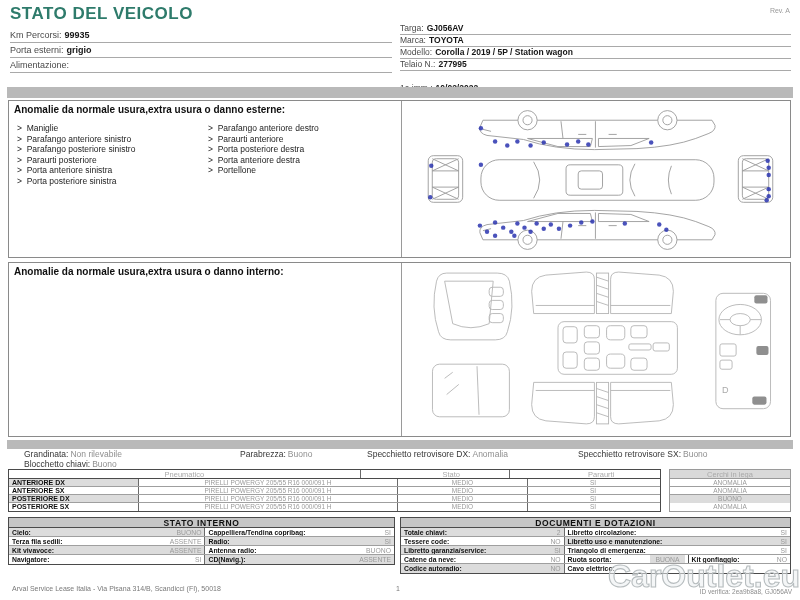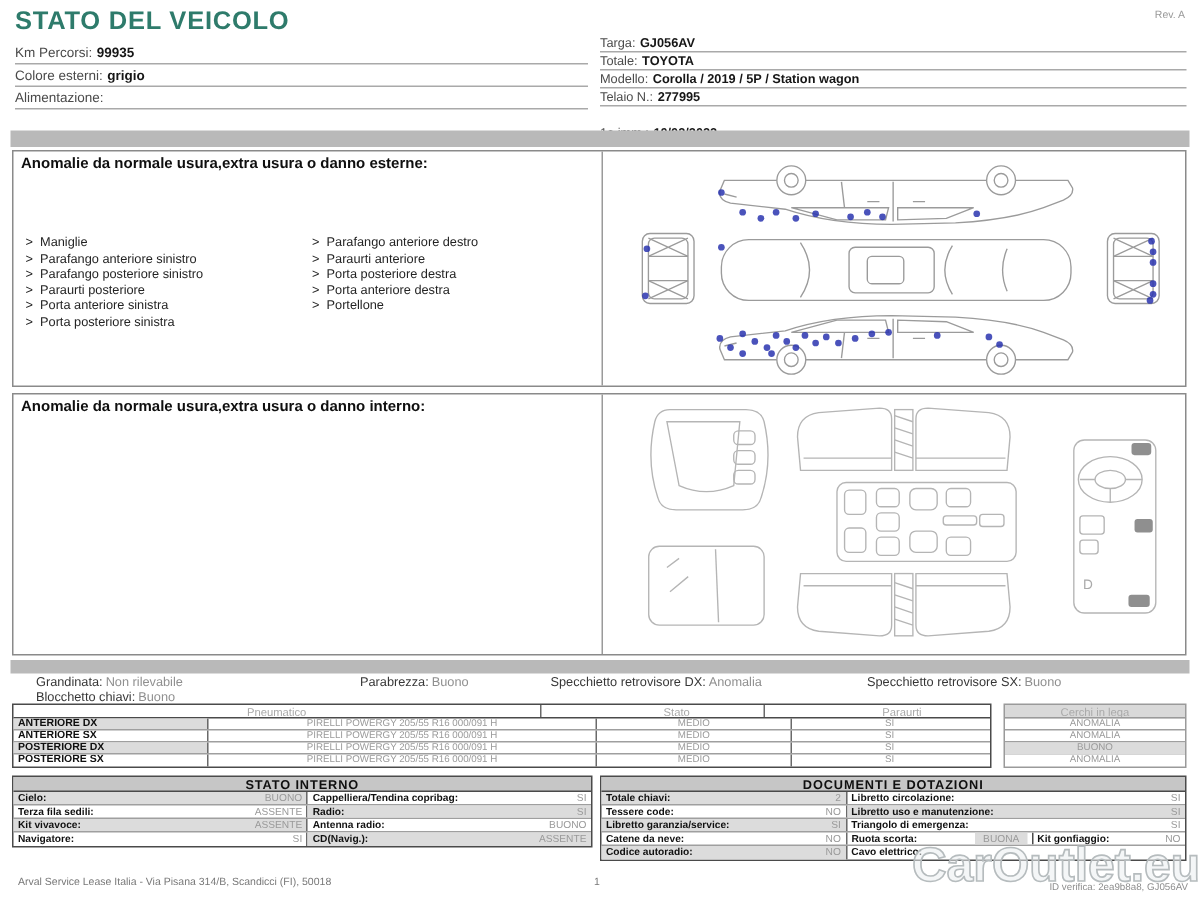--- a/index.html
+++ b/index.html
@@ -25,21 +25,21 @@
   .band { position:absolute; left:7px; width:786px; background:#b9b9b9; }
   .band1 { top:87px;  height:11px; }
   .band2 { top:440px; height:9px;  }
   
   .box { position:absolute; left:8px; width:783px; border:1px solid #8a8a8a; background:#fff; }
   .box-ext { top:100px; height:158px; }
   .box-int { top:262px; height:175px; }
   .box-title { position:absolute; left:5px; top:3px; font-size:10px; font-weight:bold; color:#0f0f0f; }
   .vdiv { position:absolute; left:392px; top:0; bottom:0; width:1px; background:#9a9a9a; }
   .dmg-list { position:absolute; left:8px; top:22px; display:flex; width:382px; }
-  .dmg-col  { width:192px;margin-top:33px; }
+  .dmg-col  { width:192px; }
   .dmg-item { font-size:8.5px; color:#232323; line-height:10.5px; white-space:nowrap; }
   .dmg-item::before { content:">\00a0\00a0"; color:#232323; }
   .ext-svg { position:absolute; left:404px; top:2px; width:376px; height:152px; }
   .int-svg { position:absolute; left:404px; top:4px; width:376px; height:167px; }
   
   .status-item { position:absolute; font-size:8.5px; white-space:nowrap; }
   .sl { font-weight:normal; color:#363636;margin-left:12px; }
   .sv { color:#8f8f8f; margin-left:2px; }
   .st0 { left:12px;  top:449px; }
   .st1 { left:228px; top:449px; }
@@ -98,33 +98,33 @@
 <div class="page">
 
   <div class="title">STATO DEL VEICOLO</div>
   <div class="rev">Rev. A</div>
 
   <div class="fields fields-left">
     <div class="frow">
       <span class="flabel">Km Percorsi:</span><span class="fvalue">99935</span>
     </div>
     <div class="frow">
-      <span class="flabel">Colore esterni:</span><span class="fvalue">grigio</span>
+      <span class="flabel">Porta esterni:</span><span class="fvalue">grigio</span>
     </div>
     <div class="frow">
       <span class="flabel">Alimentazione:</span><span class="fvalue"></span>
     </div>
   </div>
 
   <div class="fields fields-right">
     <div class="frow">
       <span class="flabel">Targa:</span><span class="fvalue">GJ056AV</span>
     </div>
     <div class="frow">
-      <span class="flabel">Totale:</span><span class="fvalue">TOYOTA</span>
+      <span class="flabel">Marca:</span><span class="fvalue">TOYOTA</span>
     </div>
     <div class="frow">
       <span class="flabel">Modello:</span><span class="fvalue">Corolla / 2019 / 5P / Station wagon</span>
     </div>
     <div class="frow">
       <span class="flabel">Telaio N.:</span><span class="fvalue">277995</span>
     </div>
     <div class="frow accent-line">
       <span class="flabel">1a imm.:</span><span class="fvalue">10/02/2022</span>
     </div>

